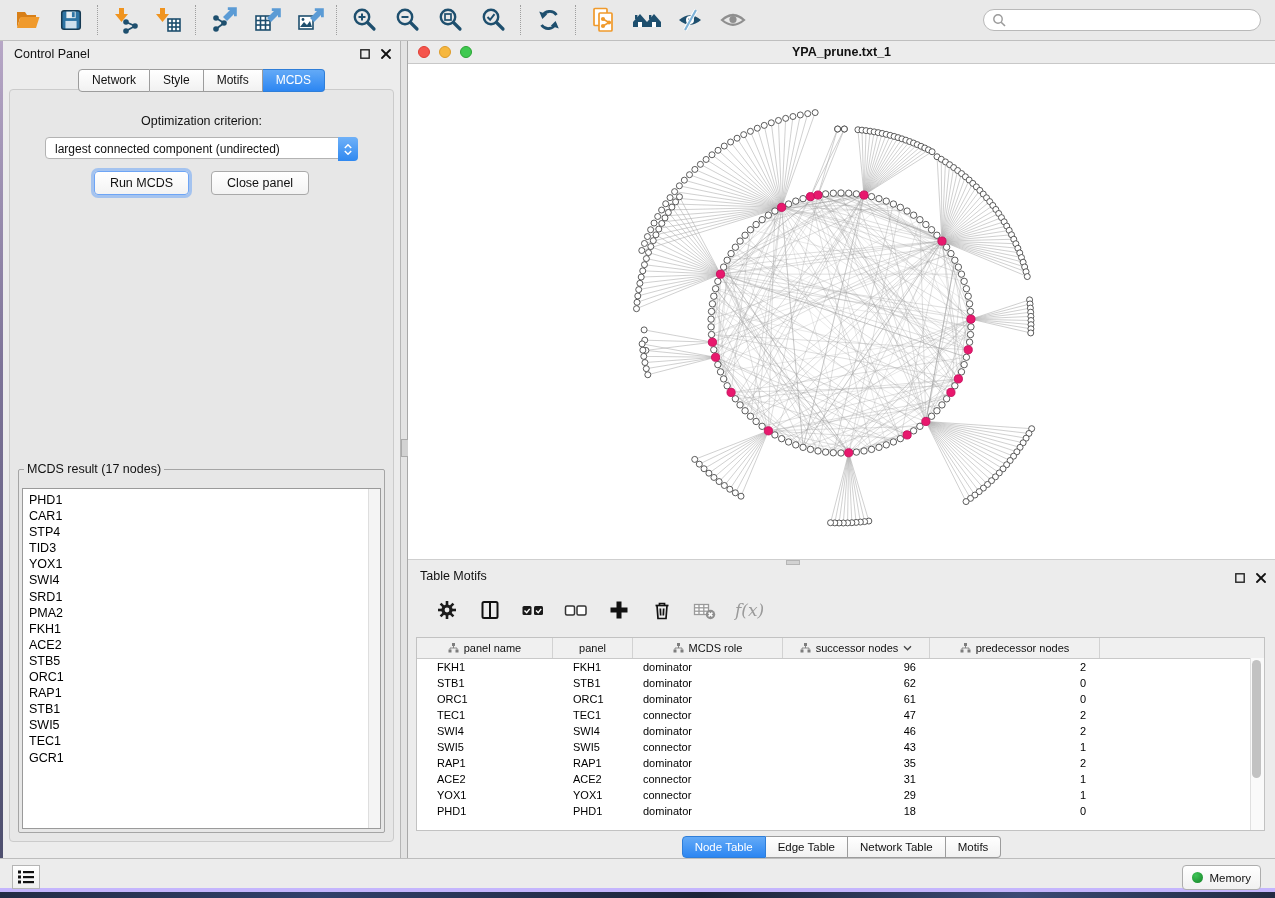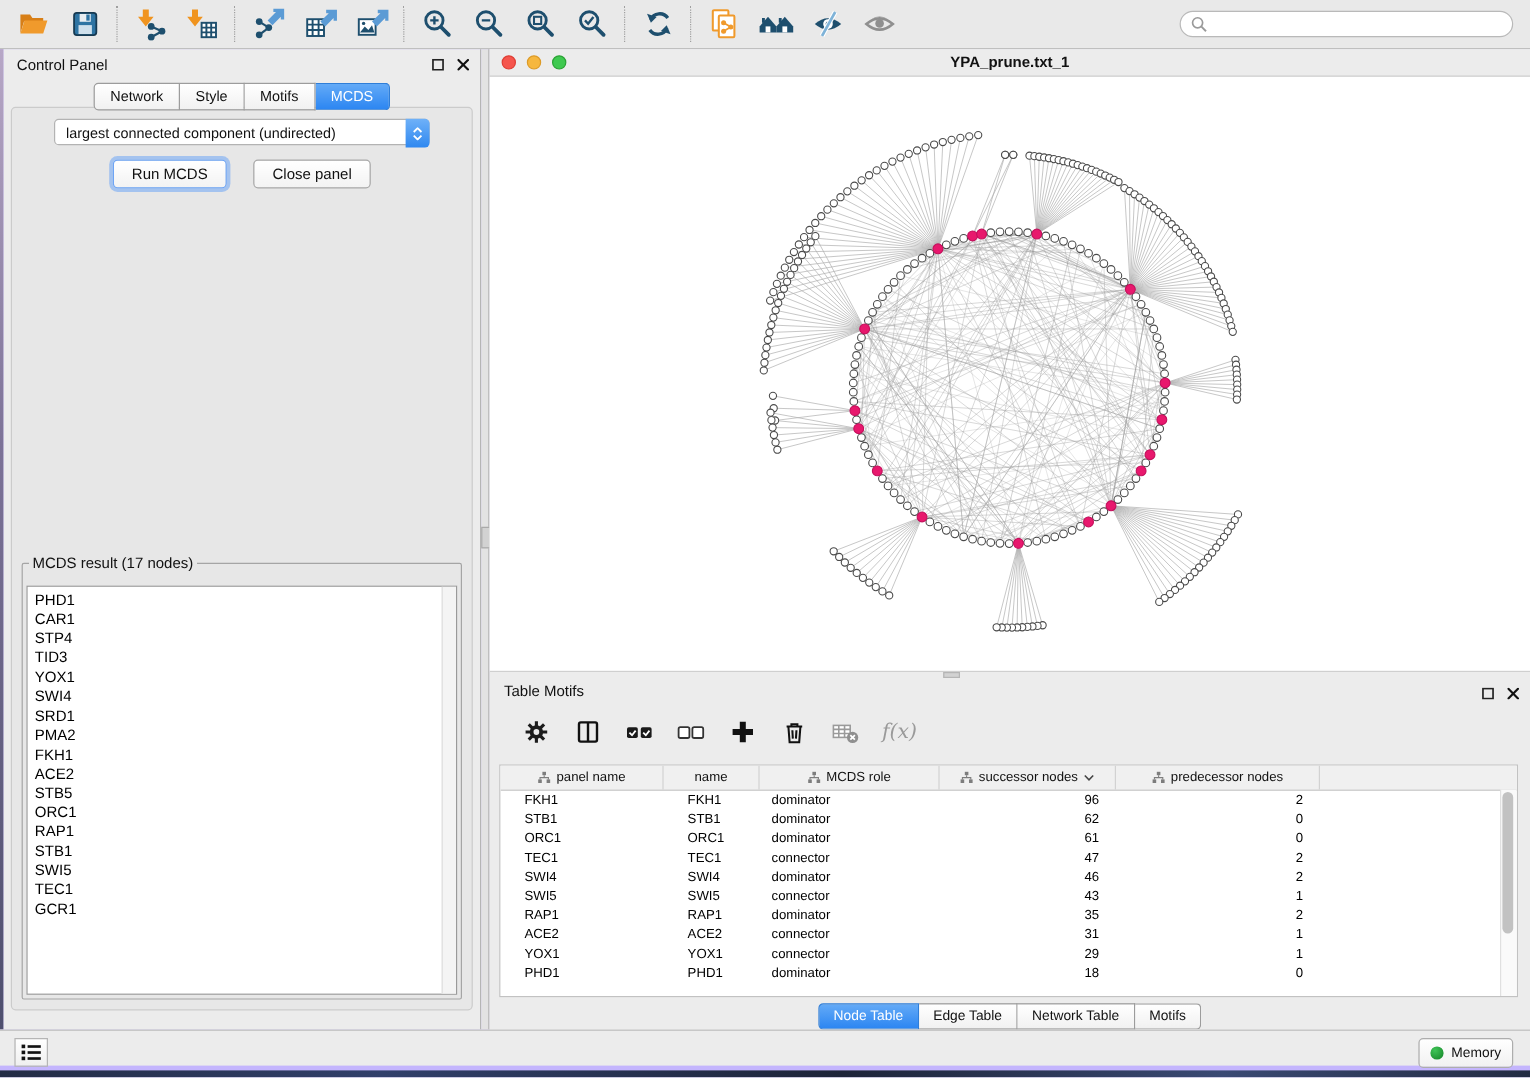--- a/index.html
+++ b/index.html
@@ -262,20 +262,21 @@
             </svg>
         </div>
       </div>
       <div class="cp-tabs">
         <div class="tab">Network</div>
         <div class="tab">Style</div>
         <div class="tab">Motifs</div>
         <div class="tab active">MCDS</div>
       </div>
       <div class="cp-inner">
+        <div class="opt-label">Optimization criterion:</div>
         <div class="dropdown">
           <span>largest connected component (undirected)</span>
           <div class="dd-stepper">
             <svg width="8" height="5" viewBox="0 0 8 5">
                 <path d="M0.8 4 L4 0.8 7.2 4" fill="none" stroke="#fff" stroke-width="1.5"></path>
               </svg>
             <svg width="8" height="5" viewBox="0 0 8 5">
                 <path d="M0.8 1 L4 4.2 7.2 1" fill="none" stroke="#fff" stroke-width="1.5"></path>
               </svg>
           </div>
@@ -1107,21 +1108,21 @@
             <div class="th c1">
               <svg width="11" height="10" viewBox="0 0 11 10">
                   <rect x="4" y="0" width="3" height="3" fill="#7d7d7d"></rect>
                   <rect x="0.5" y="6.5" width="3" height="3" fill="#7d7d7d"></rect>
                   <rect x="7.5" y="6.5" width="3" height="3" fill="#7d7d7d"></rect>
                   <path d="M5.5 3 v2 M2 6.5 v-1.5 h7 v1.5" fill="none" stroke="#7d7d7d" stroke-width="0.9"></path>
                 </svg>
               <span>panel name</span>
             </div>
             <div class="th c2">
-              <span>name</span>
+              <span>panel</span>
             </div>
             <div class="th c3">
               <svg width="11" height="10" viewBox="0 0 11 10">
                   <rect x="4" y="0" width="3" height="3" fill="#7d7d7d"></rect>
                   <rect x="0.5" y="6.5" width="3" height="3" fill="#7d7d7d"></rect>
                   <rect x="7.5" y="6.5" width="3" height="3" fill="#7d7d7d"></rect>
                   <path d="M5.5 3 v2 M2 6.5 v-1.5 h7 v1.5" fill="none" stroke="#7d7d7d" stroke-width="0.9"></path>
                 </svg>
               <span>MCDS role</span>
             </div>

